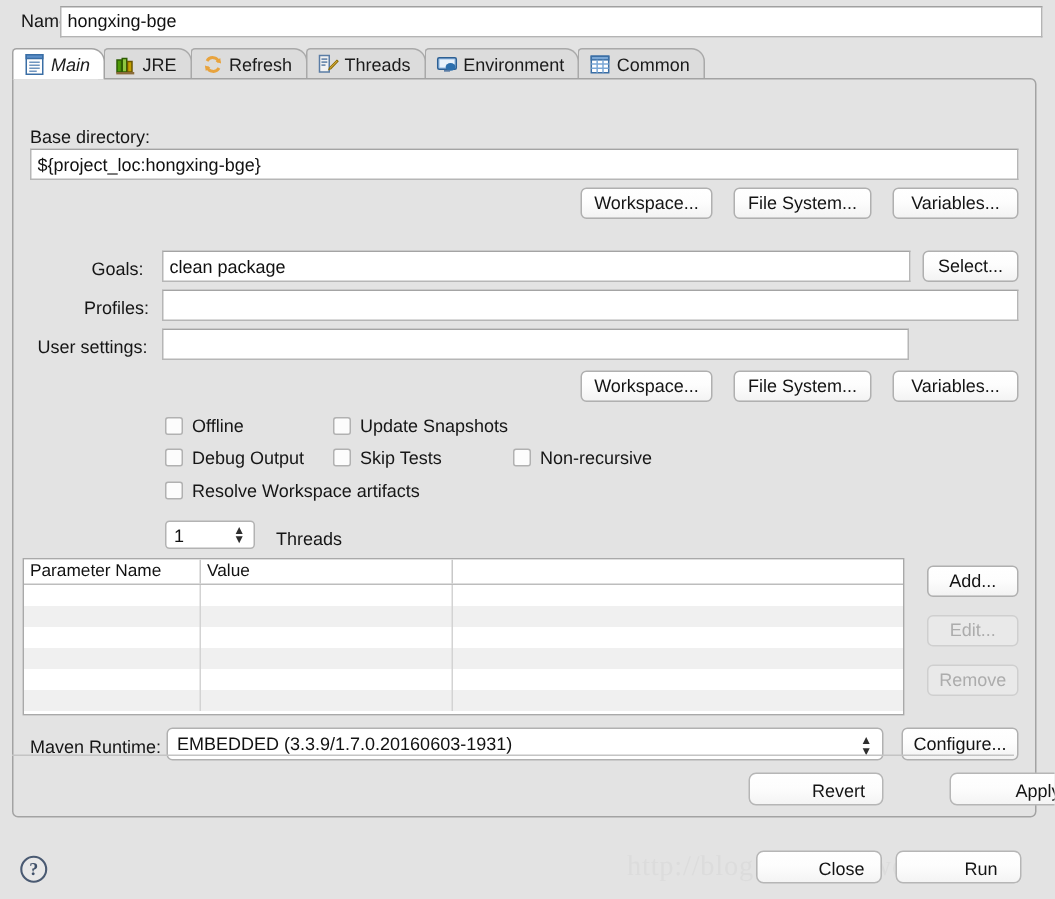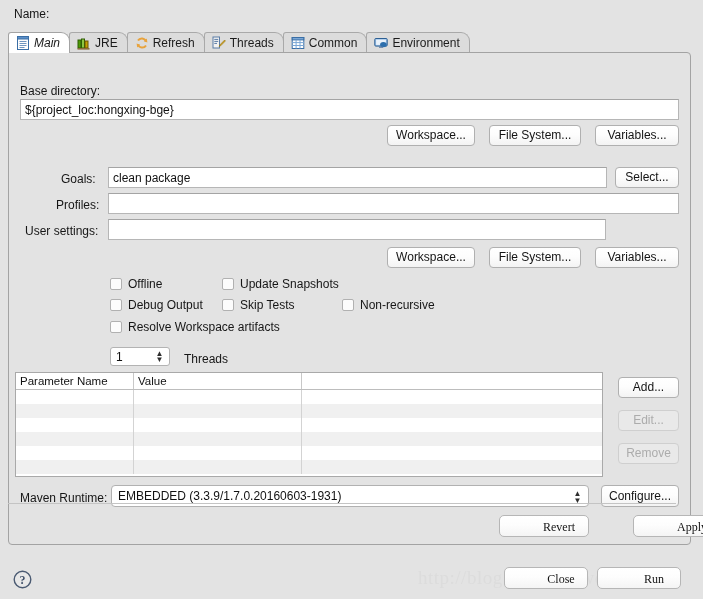--- a/index.html
+++ b/index.html
@@ -298,34 +298,35 @@
     pointer-events: none;
     user-select: none;
   }
   .bottom-btn {
     position: absolute;
     height: 22px;
     background: linear-gradient(to bottom, #ffffff 0%, #fdfdfd 45%, #f4f4f4 100%);
     border: 1px solid #b6b6b6;
     border-radius: 5px;
     box-sizing: border-box;
-    font-family: Liberation Serif, serif;
+    font-family: Liberation Sans, sans-serif;
     font-size: 12px;
     color: #141414;
     text-align: center;
     line-height: 20px;
     white-space: nowrap;
     padding-left: 36px;
   }
 </style>
 </head>
 <body>
 
 <div class="name-row">
   <div class="name-label">Name:</div>
+  <input class="name-input" type="text" value="hongxing-bge" style="">
 </div>
 
 <div class="tabfolder">
 
   <div class="tabstrip">
 
     <div class="tab selected">
       <span class="tab-icon">
         <svg viewBox="0 0 14 14" width="14" height="14">
           <rect x="1.5" y="0.5" width="11" height="13" fill="#fdfdfd" stroke="#3a6ea5"></rect>
@@ -372,42 +373,42 @@
           <line x1="2.3" y1="7.4" x2="5" y2="7.4" stroke="#5a7ca5"></line>
           <path d="M12.6 4.1 L13.4 4.9 L8.6 9.8 L7.2 10.4 L7.8 9z" fill="#f3c14a" stroke="#8a6b00" stroke-width="0.7"></path>
         </svg>
       </span>
       <span>Threads</span>
     </div>
 
     <div class="tab">
       <span class="tab-icon">
         <svg viewBox="0 0 14 14" width="14" height="14">
+          <rect x="0.8" y="2.5" width="12.4" height="7.6" rx="1" fill="#9fc3e8" stroke="#2c5f93"></rect>
+          <rect x="2.1" y="3.7" width="9.8" height="5.2" fill="#e9f2fb"></rect>
+          <ellipse cx="9.4" cy="8.6" rx="3.3" ry="2.6" fill="#2c6fad"></ellipse>
+          <rect x="5" y="10.6" width="4" height="1.2" fill="#5a7ca5"></rect>
+        </svg>
+      </span>
+      <span>Environment</span>
+    </div>
+
+    <div class="tab">
+      <span class="tab-icon">
+        <svg viewBox="0 0 14 14" width="14" height="14">
           <rect x="1.2" y="1.5" width="11.6" height="11" fill="#ffffff" stroke="#3a6ea5"></rect>
           <rect x="1.2" y="1.5" width="11.6" height="2.4" fill="#7aa7d6" stroke="#3a6ea5"></rect>
           <line x1="5.1" y1="3.9" x2="5.1" y2="12.5" stroke="#7aa7d6"></line>
           <line x1="9" y1="3.9" x2="9" y2="12.5" stroke="#7aa7d6"></line>
           <line x1="1.2" y1="6.6" x2="12.8" y2="6.6" stroke="#7aa7d6"></line>
           <line x1="1.2" y1="9.5" x2="12.8" y2="9.5" stroke="#7aa7d6"></line>
         </svg>
       </span>
       <span>Common</span>
     </div>
-
-    <div class="tab">
-      <span class="tab-icon">
-        <svg viewBox="0 0 14 14" width="14" height="14">
-          <rect x="0.8" y="2.5" width="12.4" height="7.6" rx="1" fill="#9fc3e8" stroke="#2c5f93"></rect>
-          <rect x="2.1" y="3.7" width="9.8" height="5.2" fill="#e9f2fb"></rect>
-          <ellipse cx="9.4" cy="8.6" rx="3.3" ry="2.6" fill="#2c6fad"></ellipse>
-          <rect x="5" y="10.6" width="4" height="1.2" fill="#5a7ca5"></rect>
-        </svg>
-      </span>
-      <span>Environment</span>
-    </div>
   </div>
 
   <div class="tab-panel">
 
     <div class="lbl" style="left:11px; top:31px;">Base directory:</div>
     <input class="txt" style="left: 11px; top: 46px; width: 659px;" type="text" value="${project_loc:hongxing-bge}">
 
     <button class="btn" style="left:378px; top:72px; width:88px;">Workspace...</button>
     <button class="btn" style="left:480px; top:72px; width:92px;">File System...</button>
     <button class="btn" style="left:586px; top:72px; width:84px;">Variables...</button>

